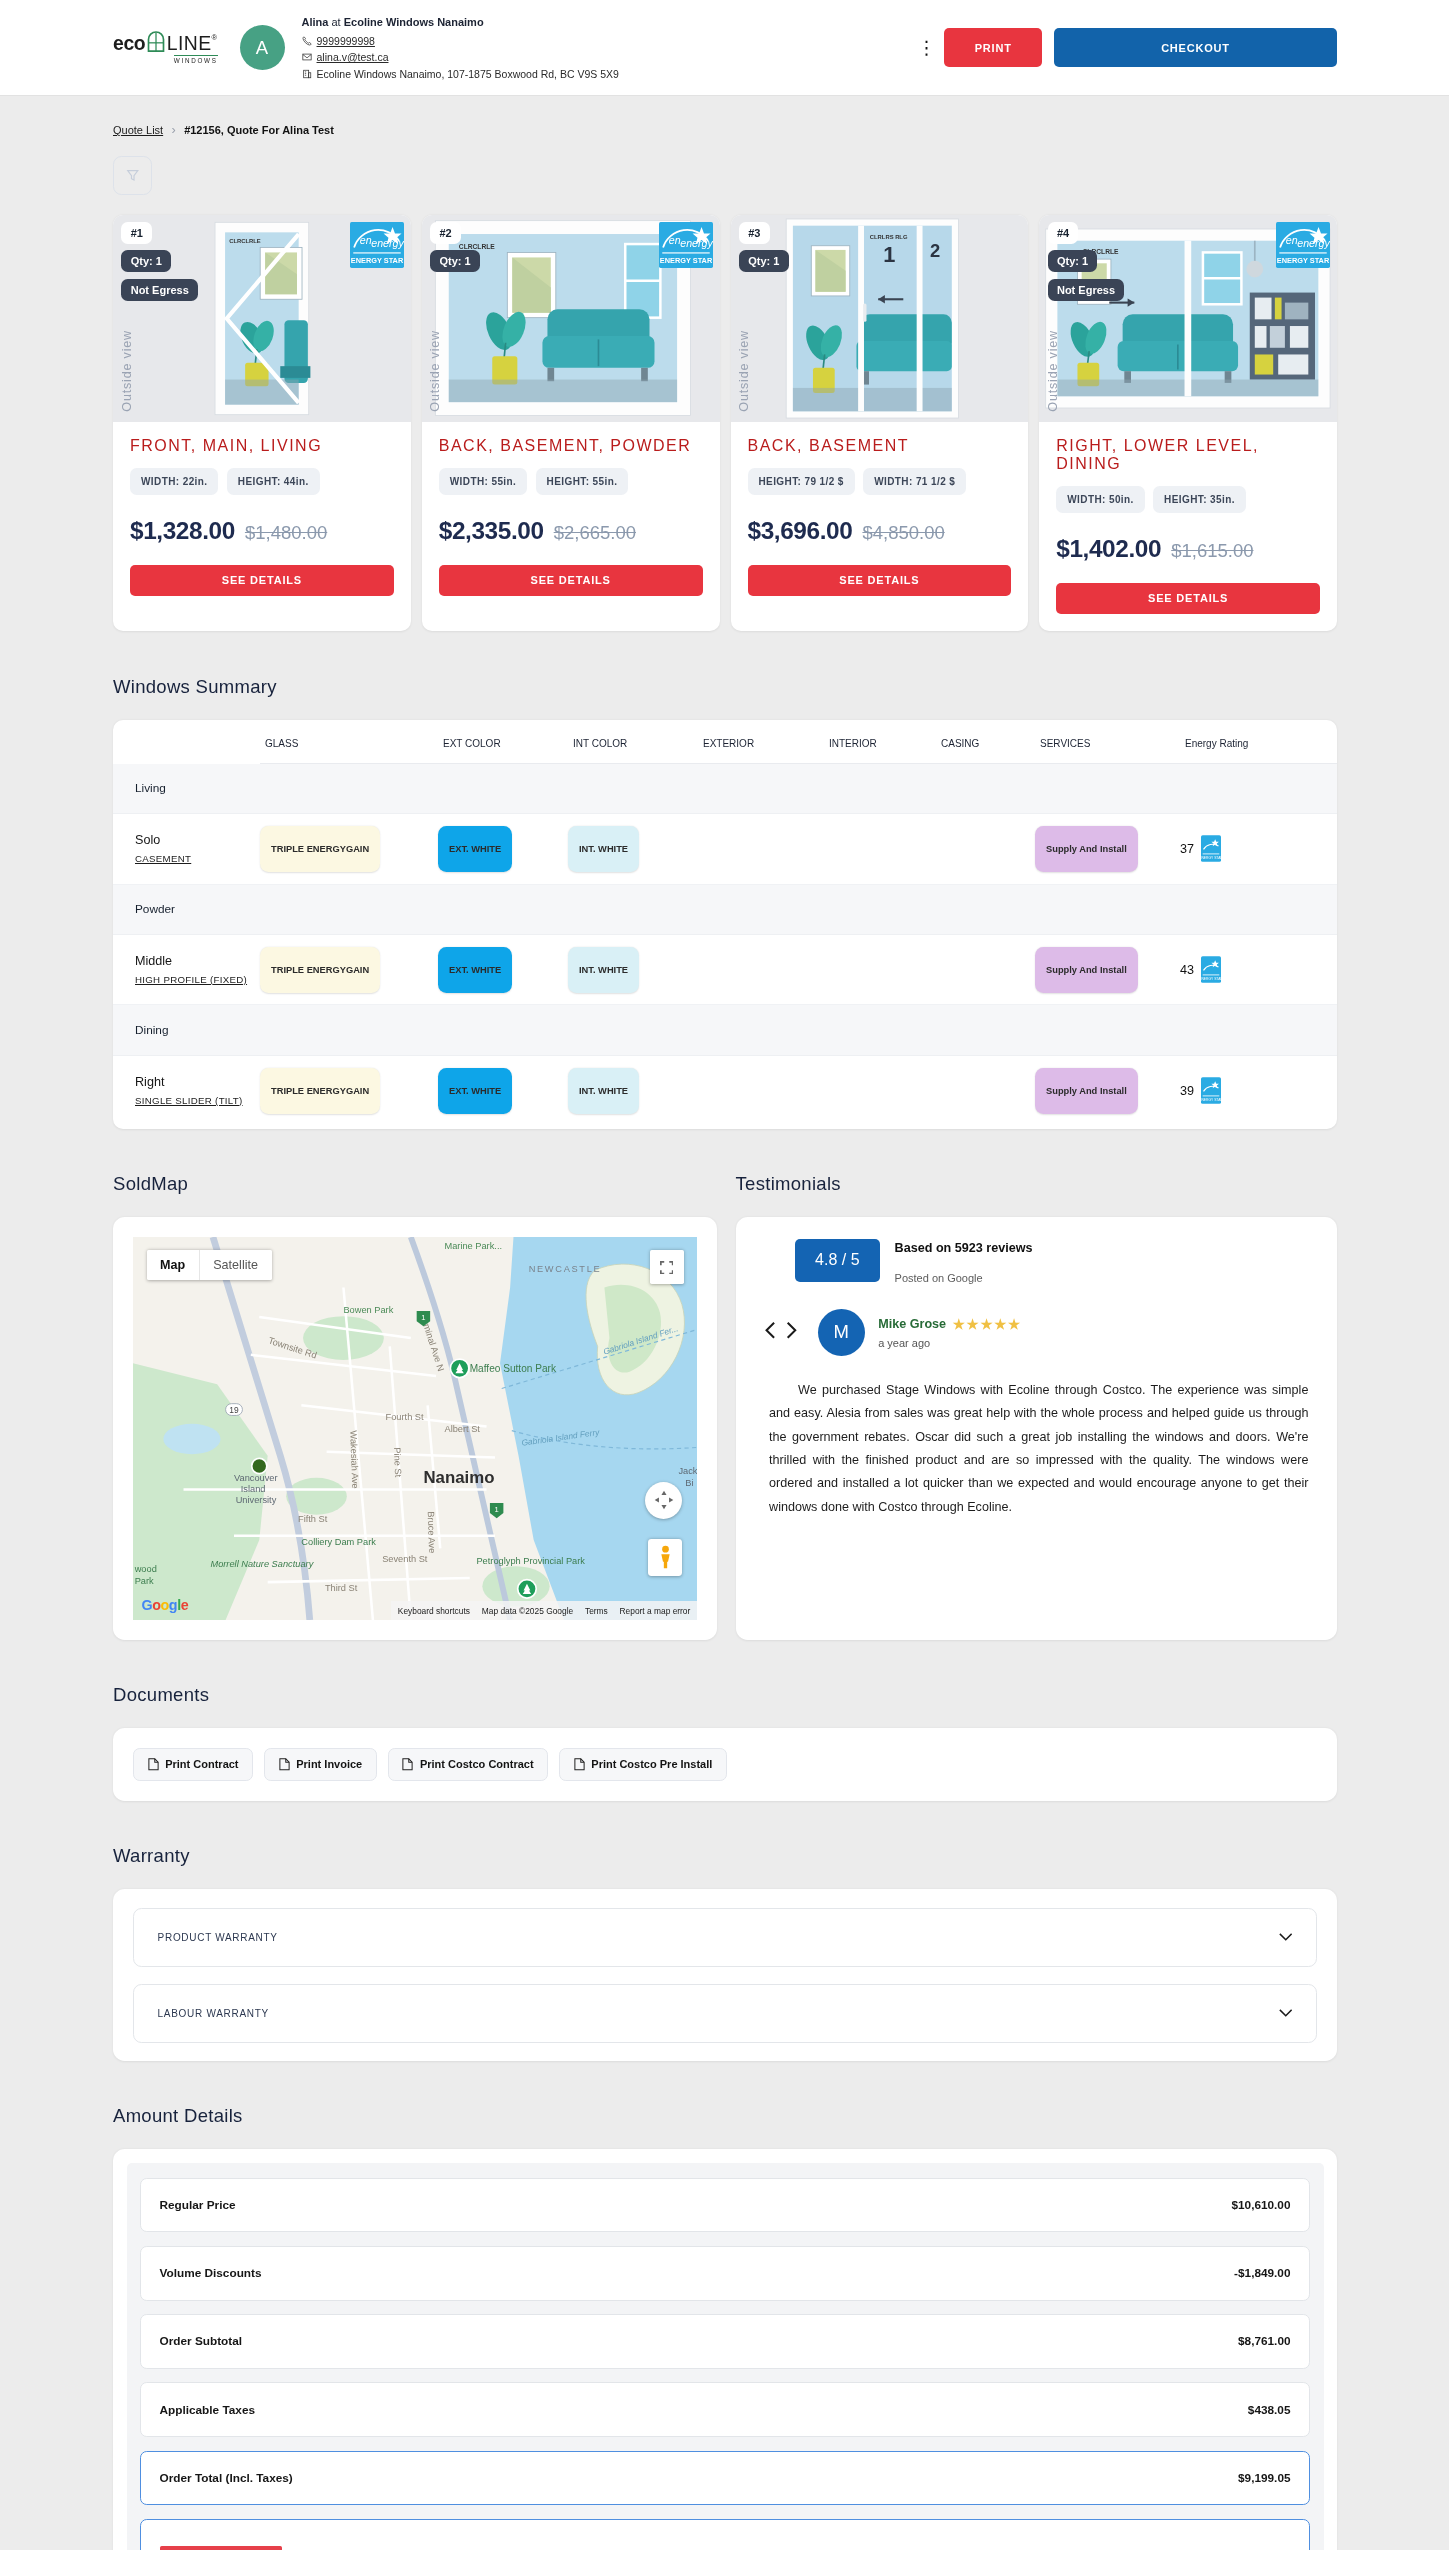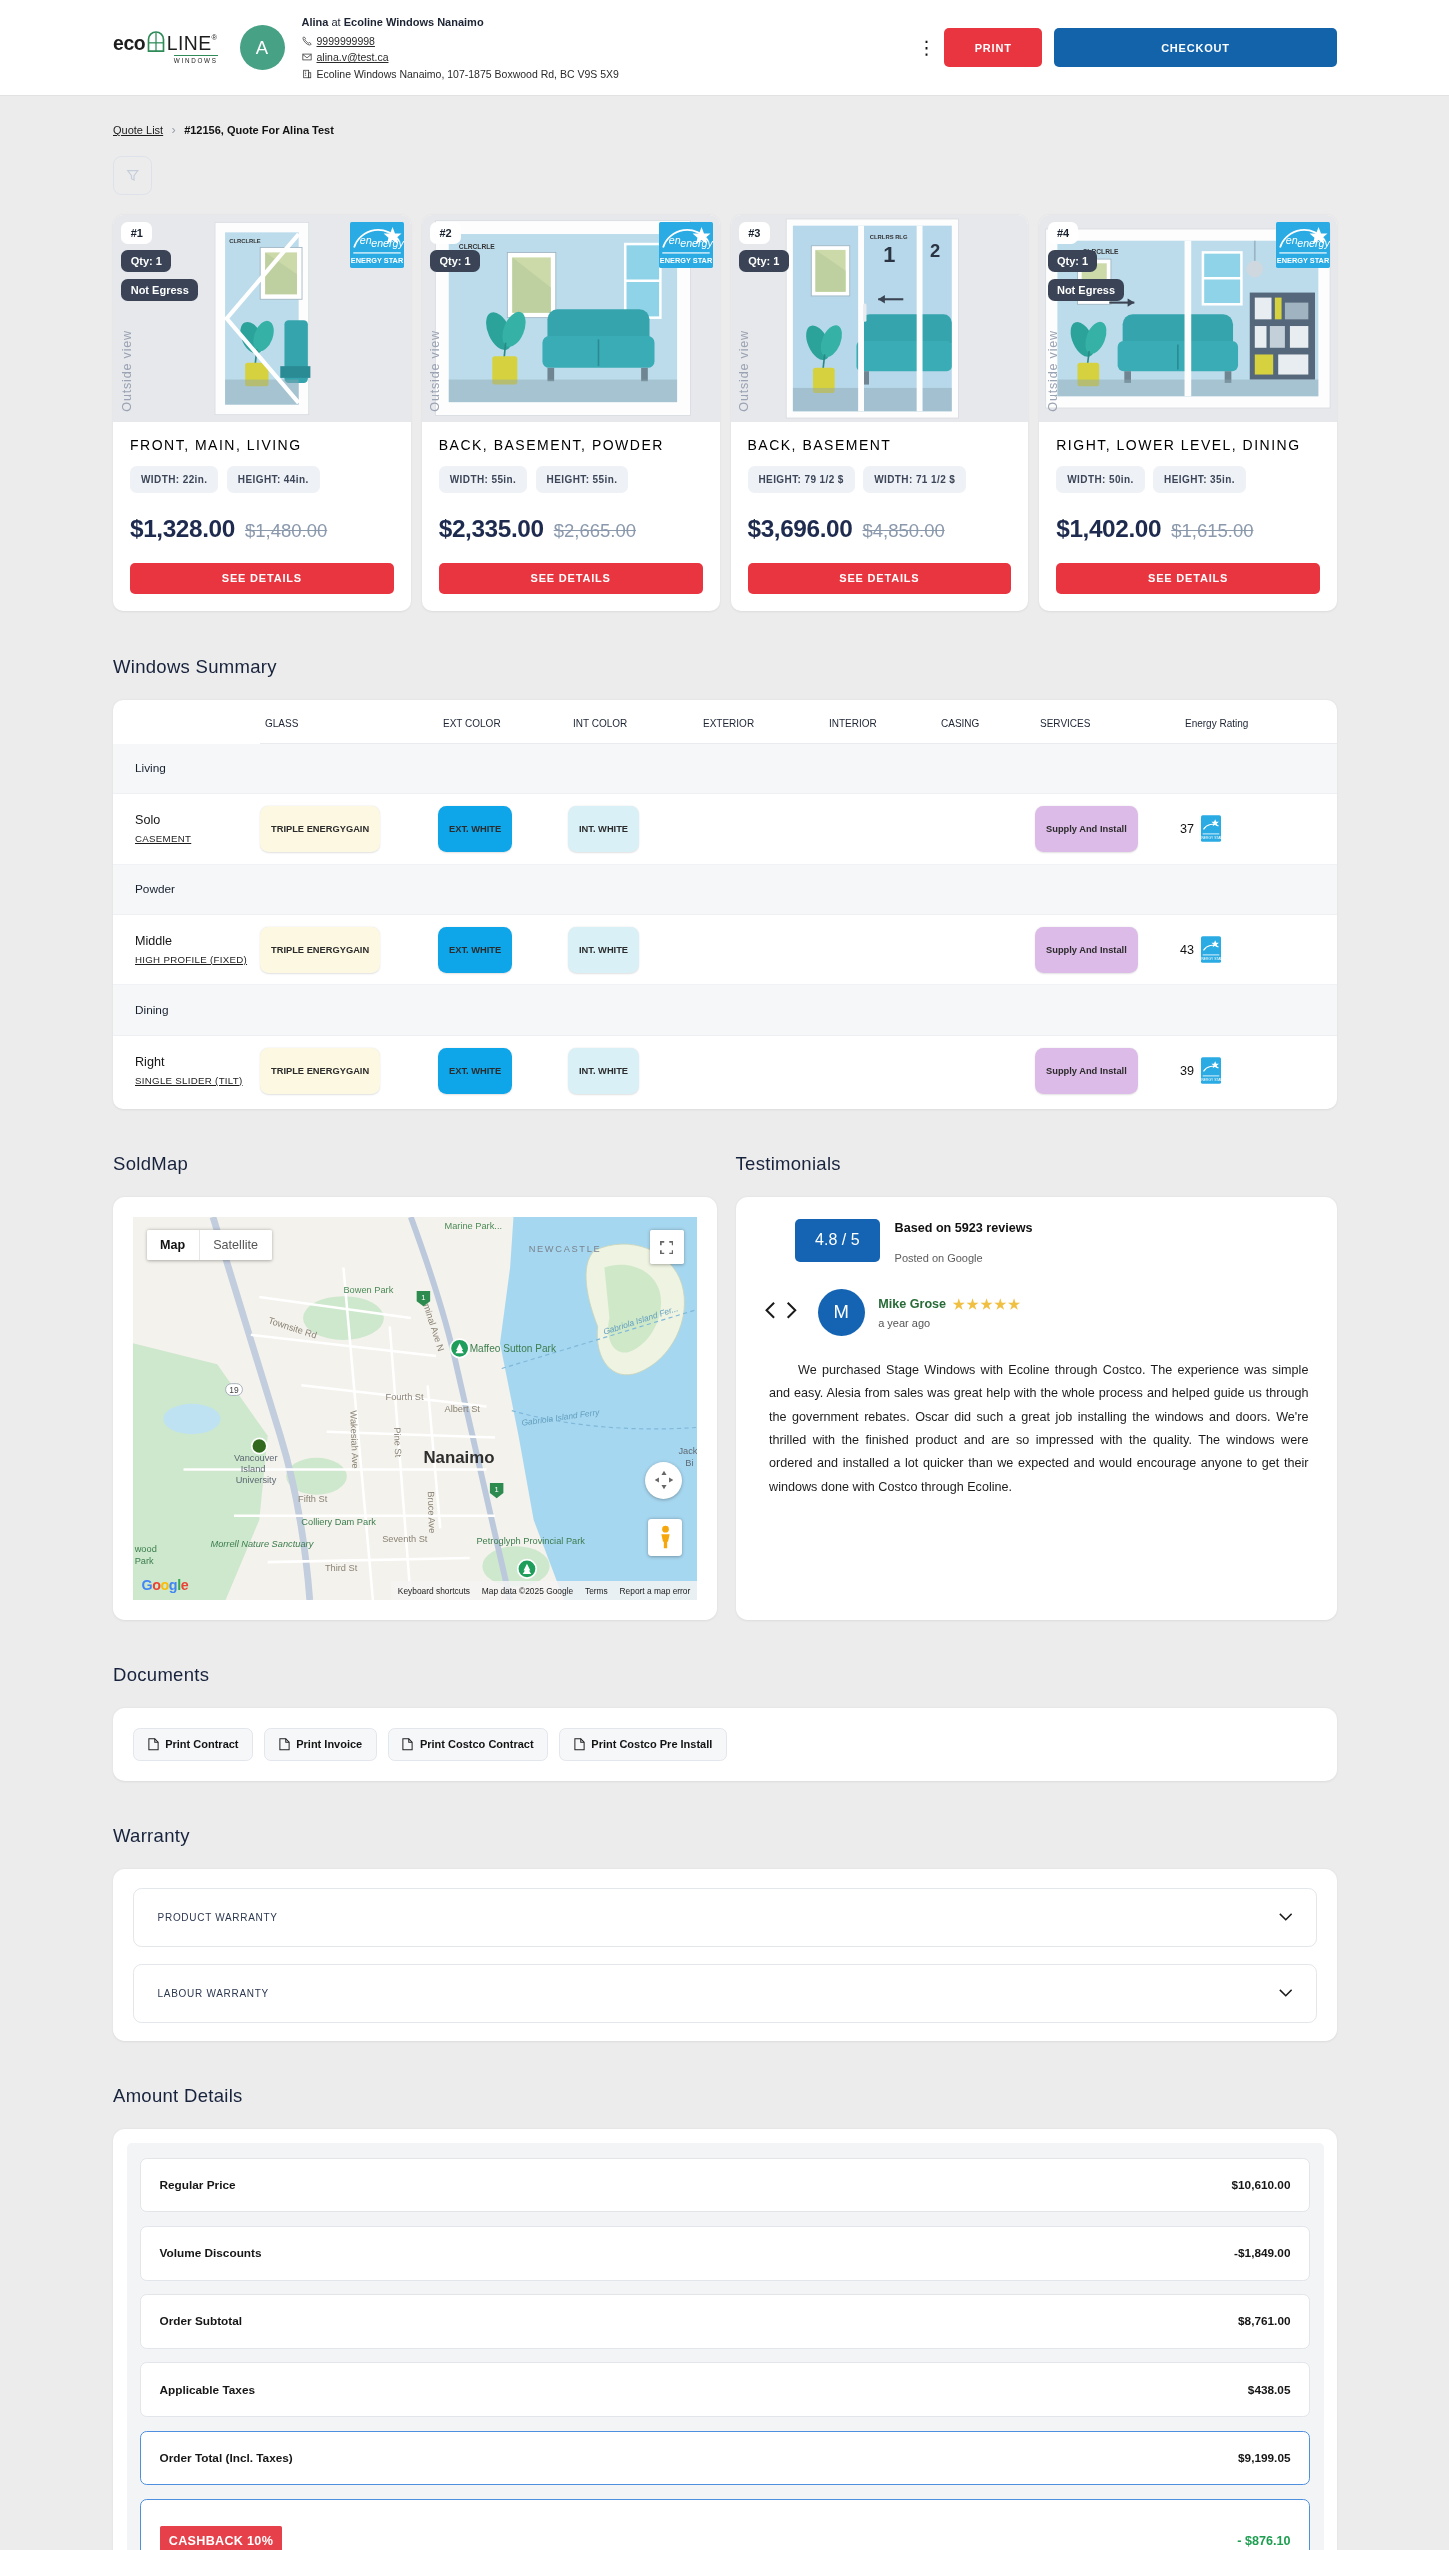--- a/index.html
+++ b/index.html
@@ -43,21 +43,21 @@
   .card-img { position:relative; height:207px; background:#e7e8eb; }
   .win-svg { position:absolute; inset:0; width:100%; height:100%; }
   .tag { position:absolute; left:8.4px; border-radius:6.7px; font-weight:bold; font-size:11px; padding:5px 9.3px; z-index:3; }
   .tag-num { top:6.7px; background:#fff; color:#16202e; }
   .tag-dark { background:#3a4456; color:#fff; }
   .tag-qty { top:35px; }
   .tag-egress { top:64px; }
   .outside { position:absolute; left:6.7px; bottom:10px; writing-mode:vertical-rl; transform:rotate(180deg); color:#9aa3b3; font-size:12.6px; letter-spacing:0.8px; z-index:2; }
   .estar { position:absolute; top:6.7px; right:6.7px; width:54px; height:46px; z-index:3; }
   .card-body { padding:15px 17px 17px; }
-  .card-title { font-size:14px; letter-spacing:1.5px; color:#000000; }
+  .card-title { font-size:16px; letter-spacing:1.5px; color:#b91c1c; }
   .dims { display:flex; gap:8.4px; margin-top:13.5px; }
   .dim { background:#eef1f5; border-radius:6.7px; font-size:10px; font-weight:bold; color:#3c4658; padding:7.6px 11px; letter-spacing:0.4px; }
   .prices { margin-top:22px; display:flex; align-items:baseline; gap:10px; flex-wrap:wrap; }
   .price { font-size:24.4px; font-weight:800; color:#1e2b4f; letter-spacing:-0.4px; }
   .old-price { font-size:18.5px; color:#8b99ad; text-decoration:line-through; }
   .btn-details { margin-top:20px; width:100%; height:31px; background:#e8353f; border:none; border-radius:5px; color:#fff; font-weight:bold; font-size:11px; letter-spacing:0.8px; cursor:pointer; font-family:inherit; }
 
   
   h2.sec { font-size:18.5px; font-weight:500; color:#17223c; letter-spacing:0.3px; }
 

